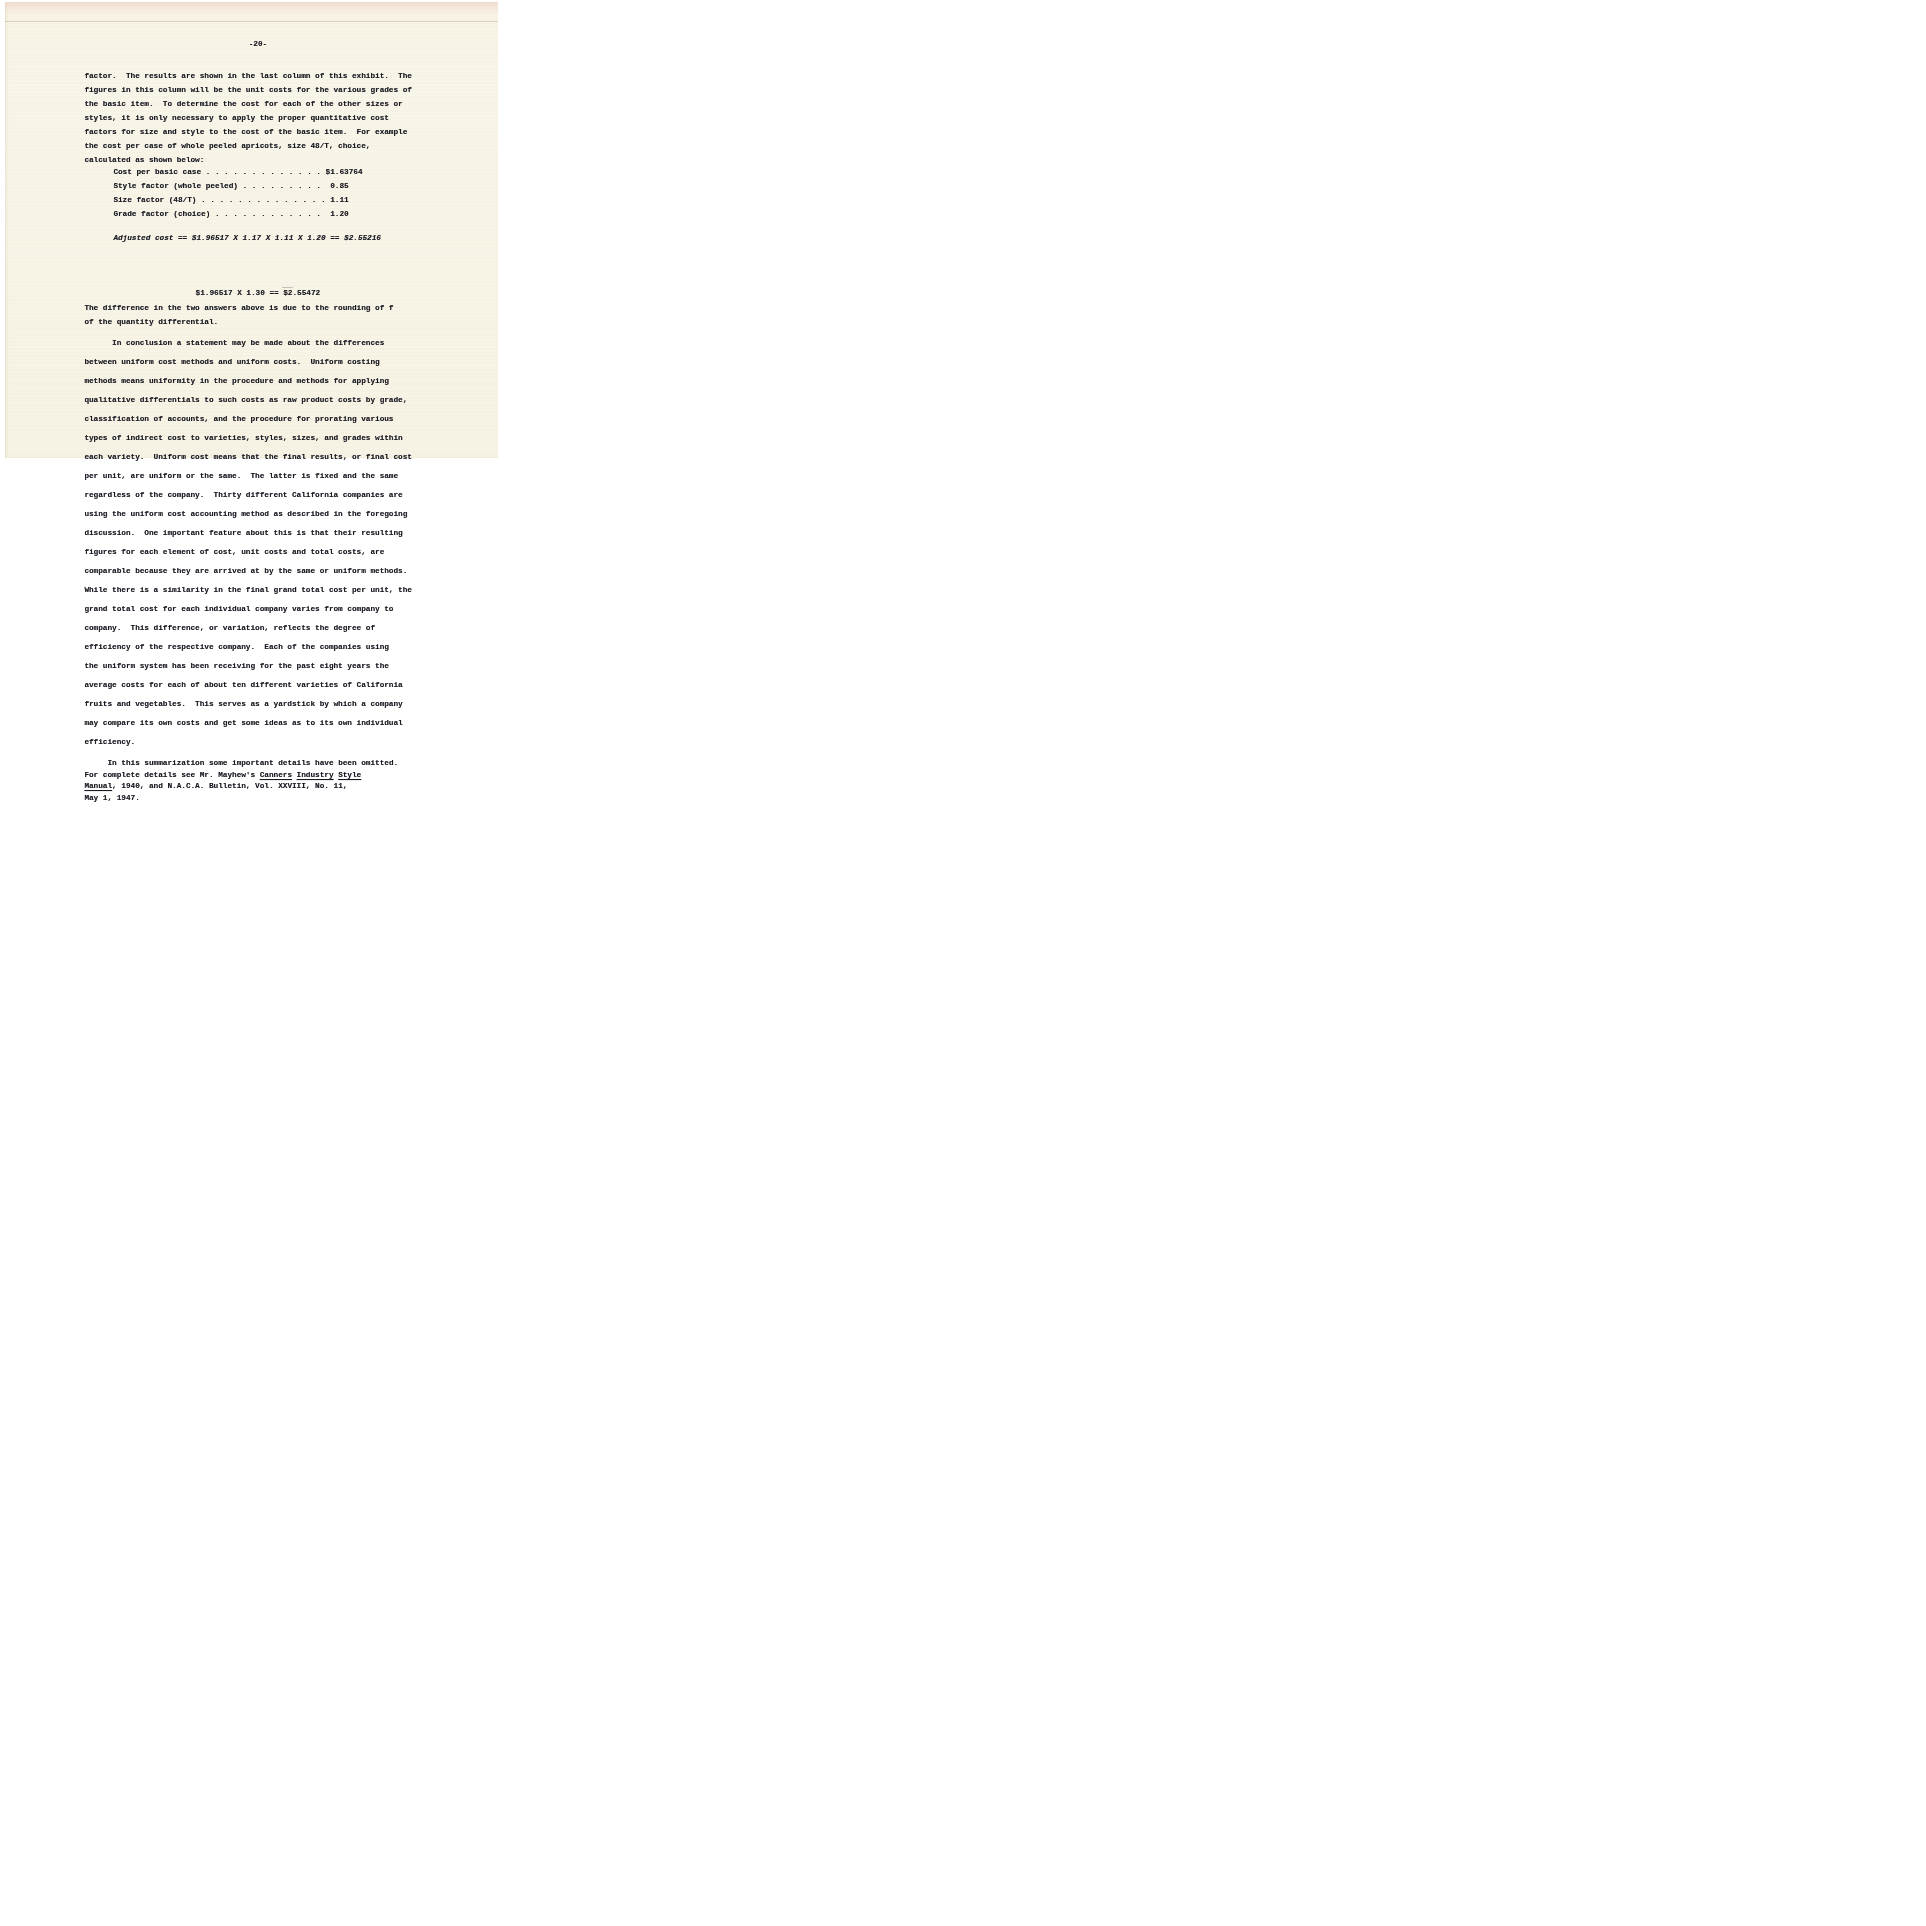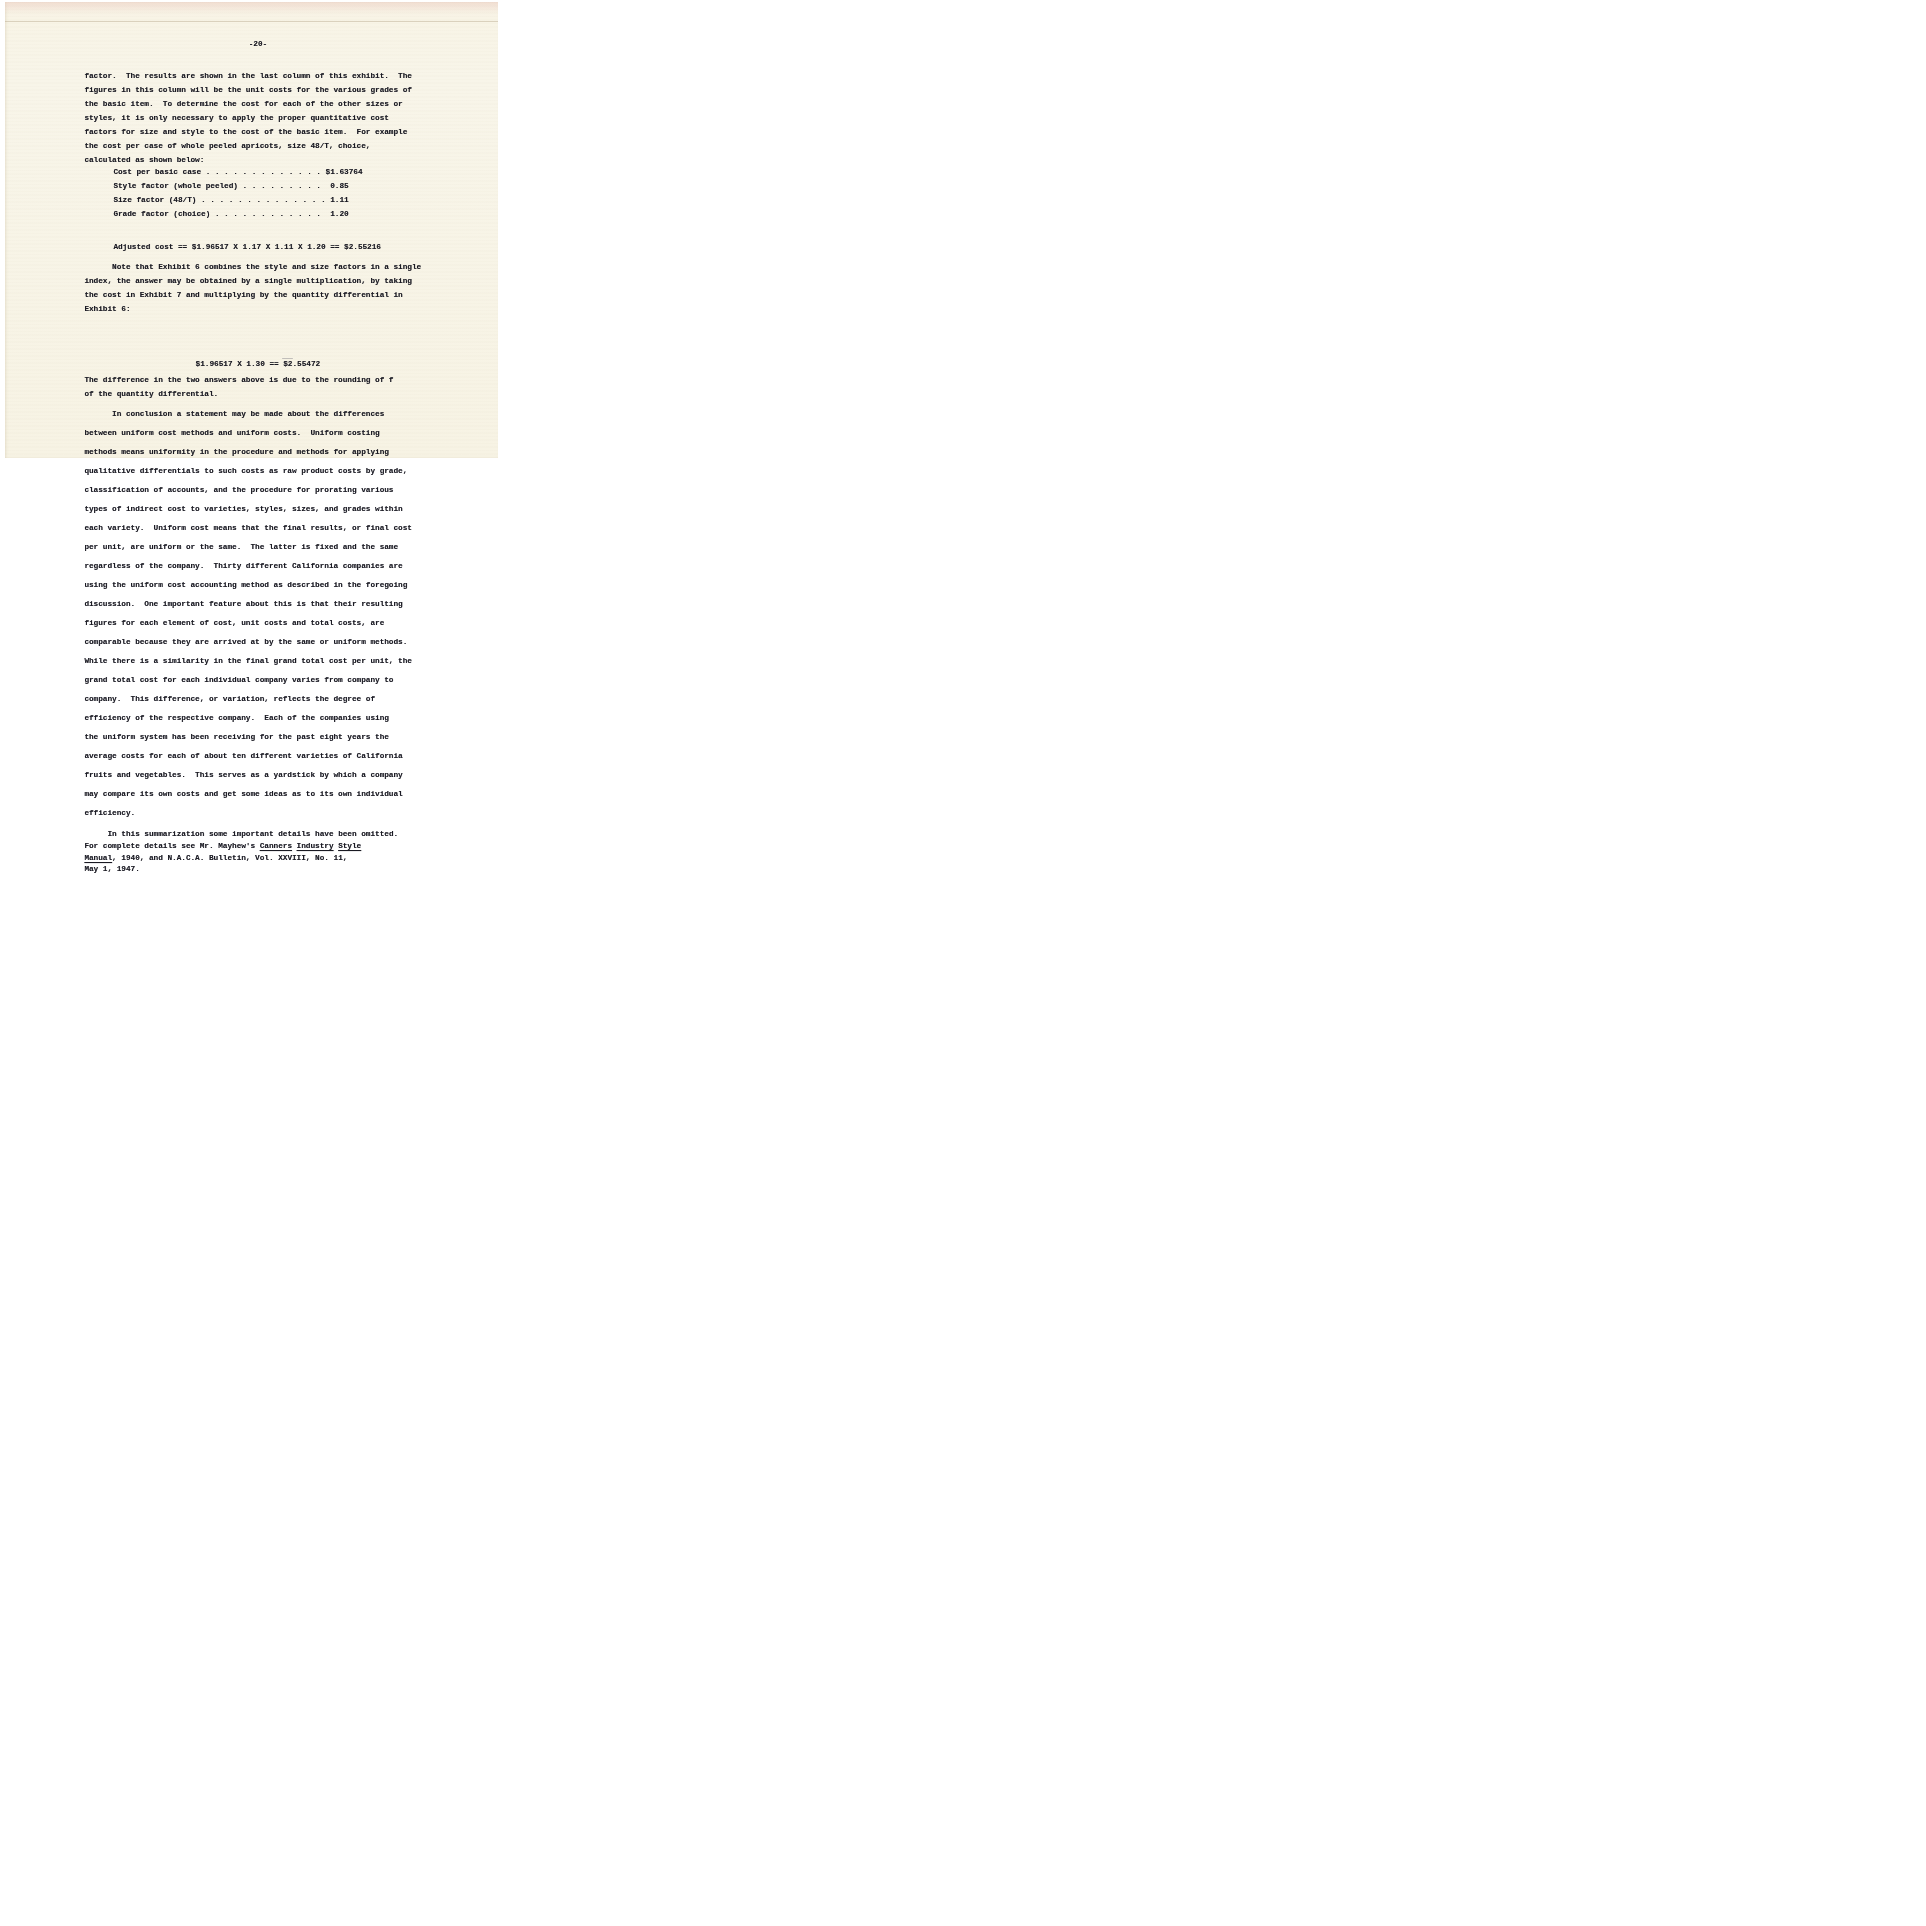--- a/index.html
+++ b/index.html
@@ -57,22 +57,23 @@
     margin-top: 35px;
     text-align: center;
     line-height: 14px;
   }
   .para1 { margin-top: 18px; }
   .cost-table {
     margin-top: -2.3px;
     padding-left: 29px;
   }
   .adjusted { 
-    margin-top: 19px;
+    margin-top: 10px;
     padding-left: 29px;
+    font-style: italic;
   }
   .para2 { margin-top: 6.2px; }
   .equation {
     position: relative;
     text-align: center;
     line-height: 14px;
   }
   .smudge {
     position: absolute;
     left: 57%;
@@ -112,24 +113,20 @@
 
     <div class="cost-table sec-a">
       <div class="pre">Cost per basic case . . . . . . . . . . . . . $1.63764</div>
       <div class="pre">Style factor (whole peeled) . . . . . . . . .  0.85</div>
       <div class="pre">Size factor (48/T) . . . . . . . . . . . . . . 1.11</div>
       <div class="pre">Grade factor (choice) . . . . . . . . . . . .  1.20</div>
     </div>
 
     <div class="adjusted pre sec-a">Adjusted cost == $1.96517 X 1.17 X 1.11 X 1.20 == $2.55216</div>
 
-    <div class="para2 pre sec-a">      Note that Exhibit 6 combines the style and size factors in a single
-index, the answer may be obtained by a single multiplication, by taking
-the cost in Exhibit 7 and multiplying by the quantity differential in
-Exhibit 6:</div>
 
     <div class="equation sec-a">
       <div class="smudge"></div>
       <span>$1.96517 X 1.30 == $2.55472</span>
     </div>
 
     <div class="para3 pre sec-a">The difference in the two answers above is due to the rounding of f
 of the quantity differential.</div>
 
     <div class="para4 pre sec-b">      In conclusion a statement may be made about the differences

